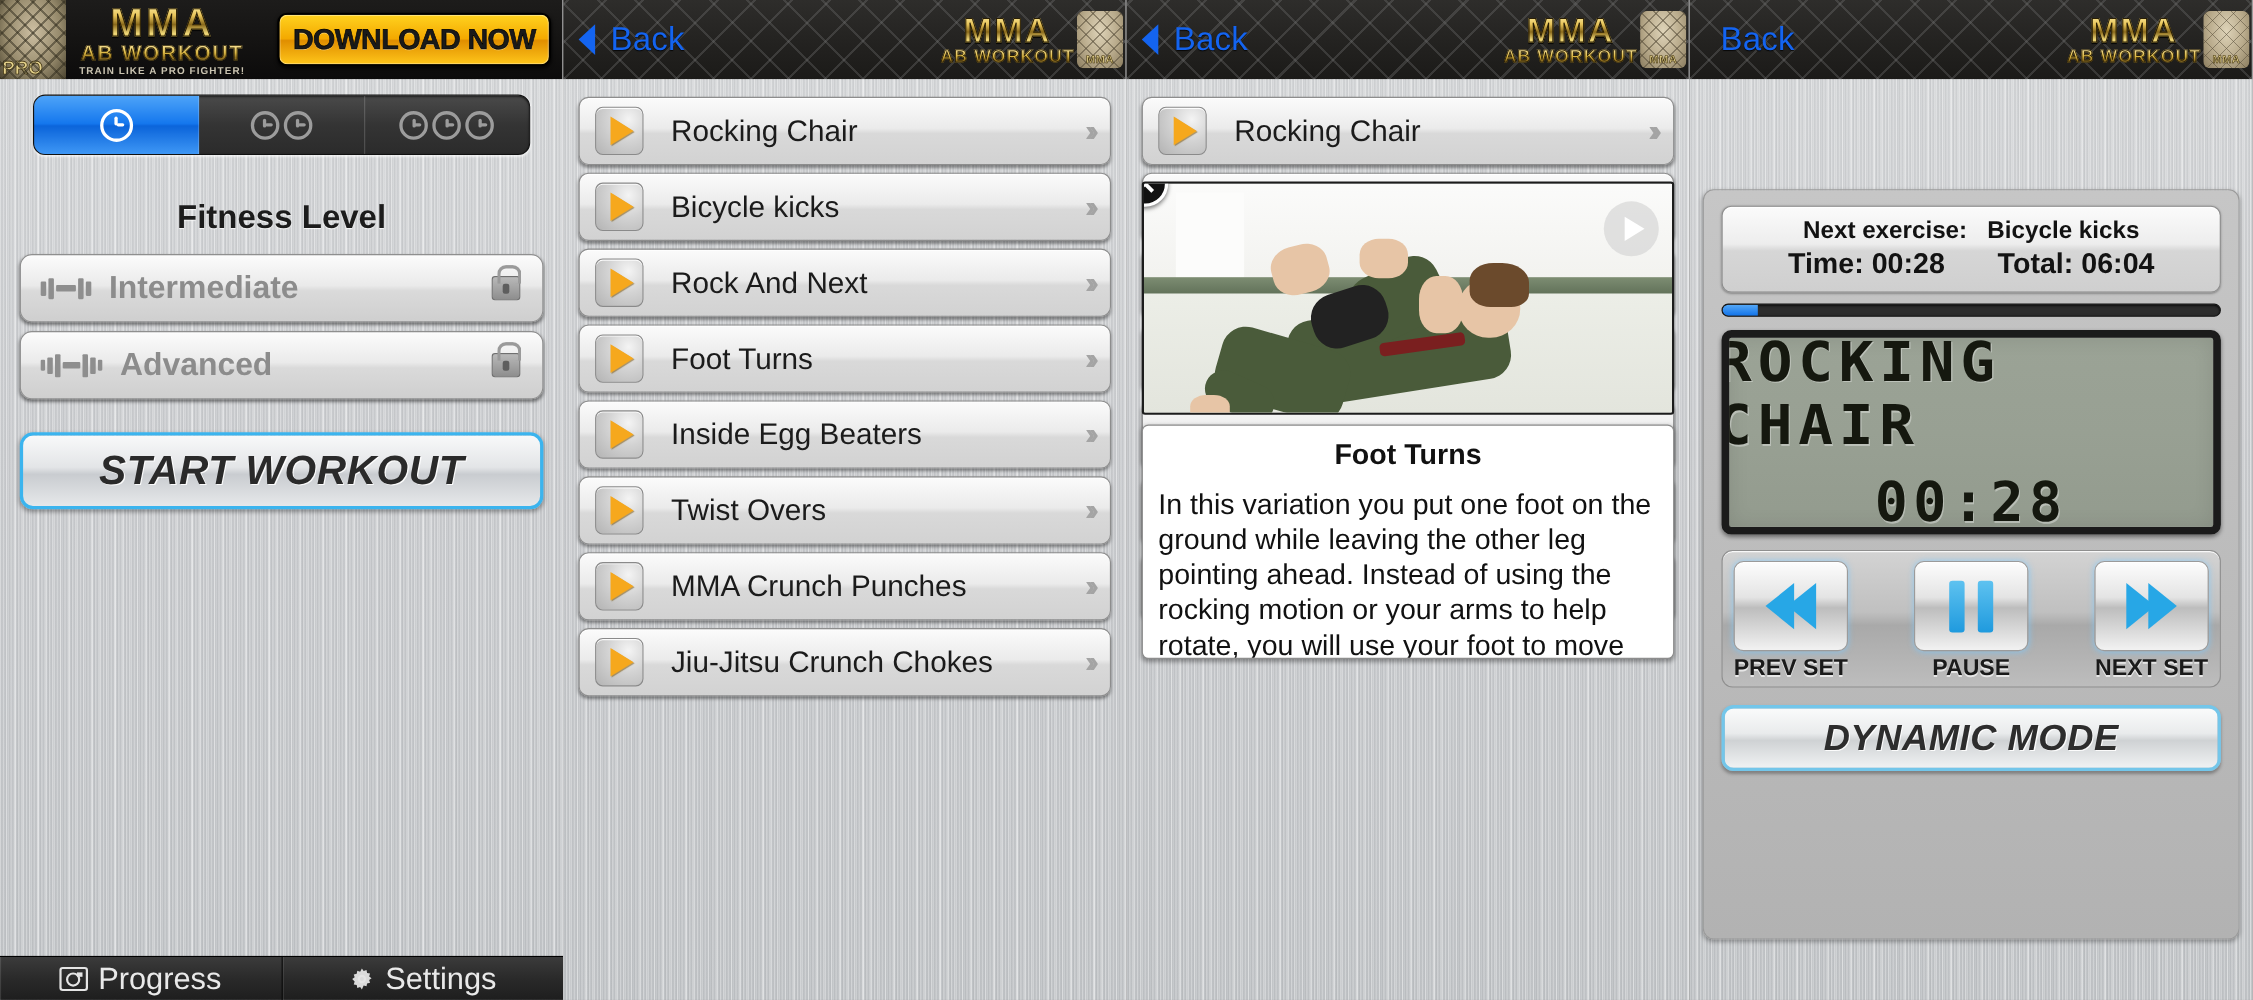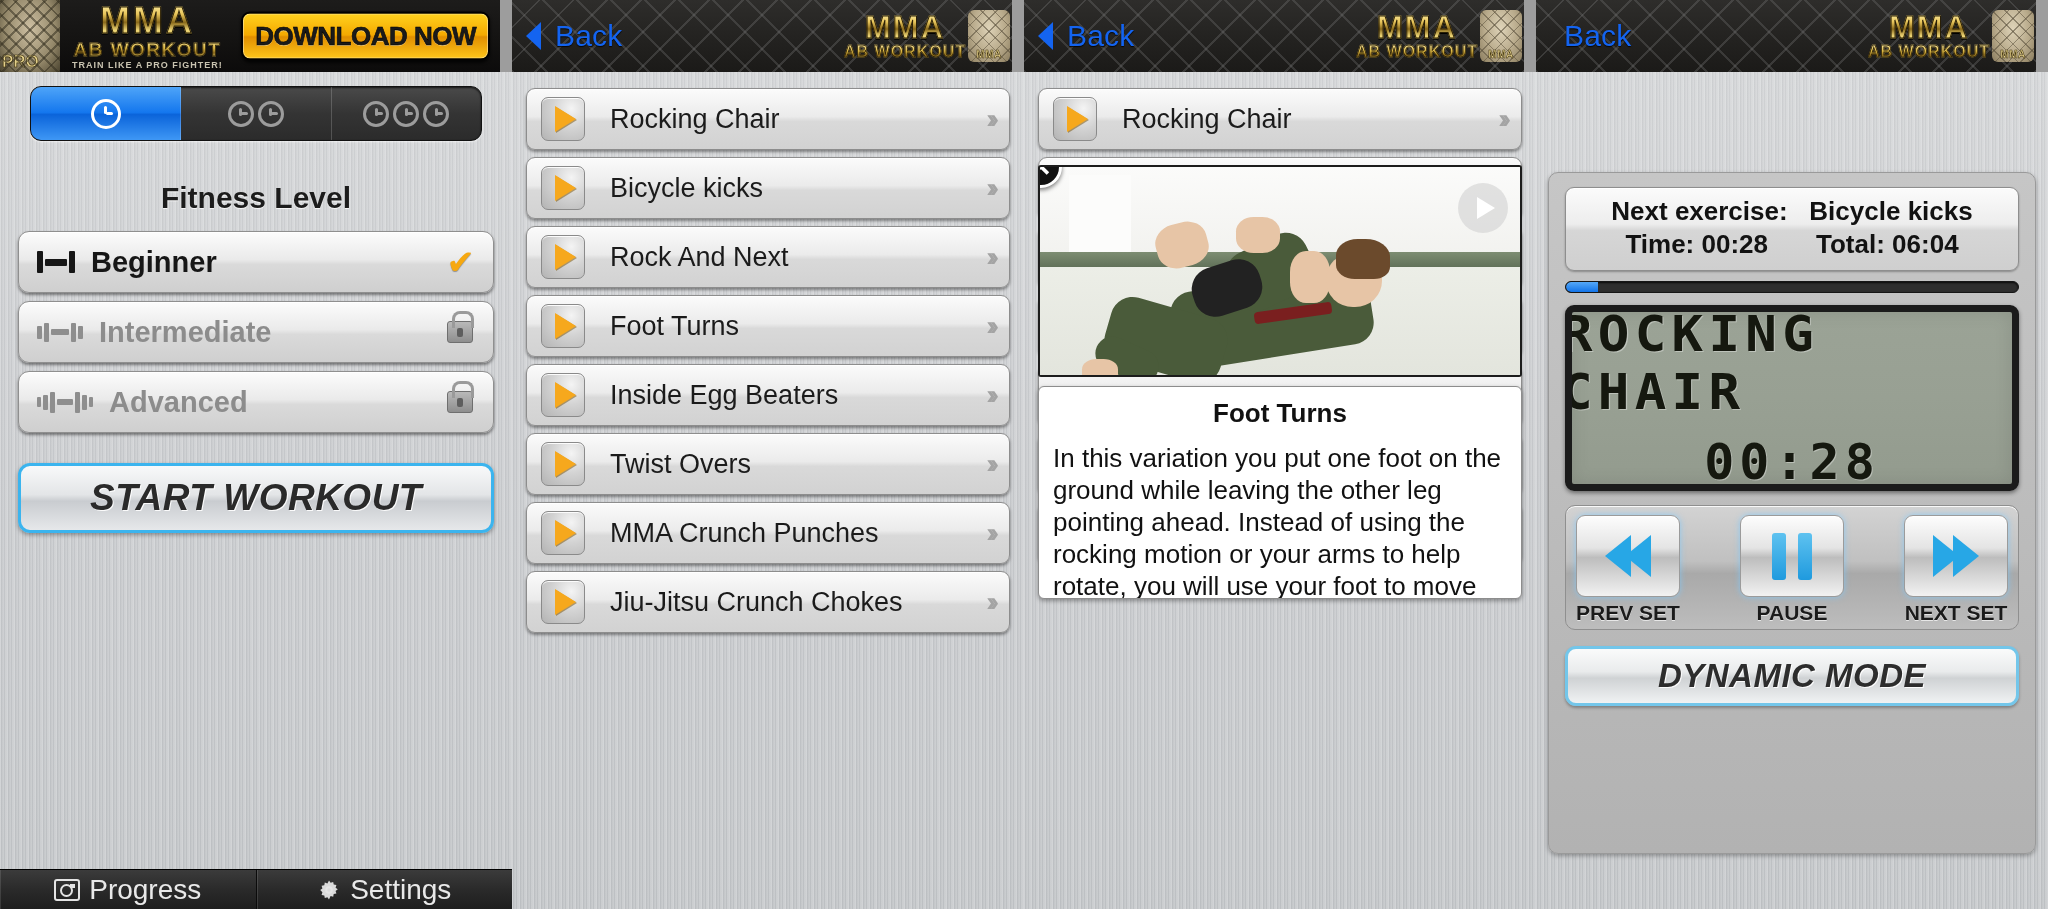--- a/index.html
+++ b/index.html
@@ -18,21 +18,21 @@
       repeating-linear-gradient(90deg,
         rgba(255,255,255,.55) 0px, rgba(255,255,255,.0) 1px,
         rgba(0,0,0,.045) 2px, rgba(255,255,255,.30) 3px,
         rgba(255,255,255,.0) 4px, rgba(0,0,0,.03) 5px,
         rgba(255,255,255,.45) 6px, rgba(0,0,0,.02) 7px),
       linear-gradient(180deg,#d2d4d6 0%, #c9cbce 40%, #c0c3c6 100%);
   }
 
   
   .hdr {
-    position: absolute; left:0; right:12px; top:0; height: 72px;
+    position: absolute; left:0; right:1px; top:0; height: 72px;
     background:
       repeating-linear-gradient(45deg,
         rgba(120,120,120,.30) 0px, rgba(120,120,120,.30) 2px,
         rgba(0,0,0,0) 2px, rgba(0,0,0,0) 24px),
       repeating-linear-gradient(-45deg,
         rgba(125,125,125,.30) 0px, rgba(125,125,125,.30) 2px,
         rgba(0,0,0,0) 2px, rgba(0,0,0,0) 24px),
       linear-gradient(180deg,#2e2d2b 0%, #242321 50%, #1b1a18 100%);
     overflow: hidden;
   }
@@ -235,21 +235,21 @@
     position:absolute;left:12px;right:12px;top:100px;bottom:55px;border-radius:10px;
     background:linear-gradient(180deg,#c6c6c6 0%,#bcbcbc 50%,#b2b2b2 100%);
     border:1px solid #9a9a9a;box-shadow:0 2px 4px rgba(0,0,0,.3);
   }
   .next-box{
     margin:14px 16px 0 16px;border-radius:9px;padding:8px 0 10px;
     background:linear-gradient(180deg,#fbfbfb 0%,#ededed 44%,#d6d6d6 52%,#cfcfcf 100%);
     border:1px solid #8e8e8e;box-shadow:inset 0 1px 0 rgba(255,255,255,.95),0 1px 2px rgba(0,0,0,.3);
     text-align:center;
   }
-  .next-l1{font-size:26px;font-weight:bold;color:#121212;}
+  .next-l1{font-size:22px;font-weight:bold;color:#121212;}
   .next-l2{font-size:26px;font-weight:bold;color:#121212;margin-top:2px;display:flex;justify-content:center;gap:48px;}
   .pbar{margin:10px 16px 0 16px;height:12px;border-radius:6px;background:#2d2d2d;
     border:1px solid #151515;overflow:hidden;box-shadow:inset 0 1px 2px rgba(0,0,0,.8);}
   .pfill{height:100%;width:7%;border-radius:6px 0 0 6px;
     background:linear-gradient(180deg,#55a8f7,#1273e8);}
   .lcd{
     margin:12px 16px 0 16px;height:186px;border:7px solid #1b1b1b;border-radius:9px;
     background:linear-gradient(180deg,#9ba396 0%,#98a093 50%,#939b8e 100%);
     box-shadow:0 2px 4px rgba(0,0,0,.45), inset 0 0 18px rgba(0,0,0,.10);
     display:flex;flex-direction:column;align-items:center;justify-content:center;
@@ -329,29 +329,20 @@
         </div>
         <div class="seg-item">
           <span class="clk"></span>
           <span class="clk"></span>
           <span class="clk"></span>
         </div>
       </div>
 
       <div class="sec-title" style="margin-top:40px;margin-bottom:16px">Fitness Level</div>
 
-      <div class="lvl">
-        <span class="db">
-          <b style="width:6px;height:22px"></b>
-            <b style="width:22px;height:7px"></b>
-            <b style="width:6px;height:22px"></b>
-        </span>
-        <span class="lvl-name">Beginner</span>
-        <span class="check">✔</span>
-      </div>
 
       <div class="lvl dim">
         <span class="db">
           <b style="width:5px;height:13px"></b>
             <b style="width:5px;height:19px"></b>
             <b style="width:18px;height:6px"></b>
             <b style="width:5px;height:19px"></b>
             <b style="width:5px;height:13px"></b>
         </span>
         <span class="lvl-name">Intermediate</span>

